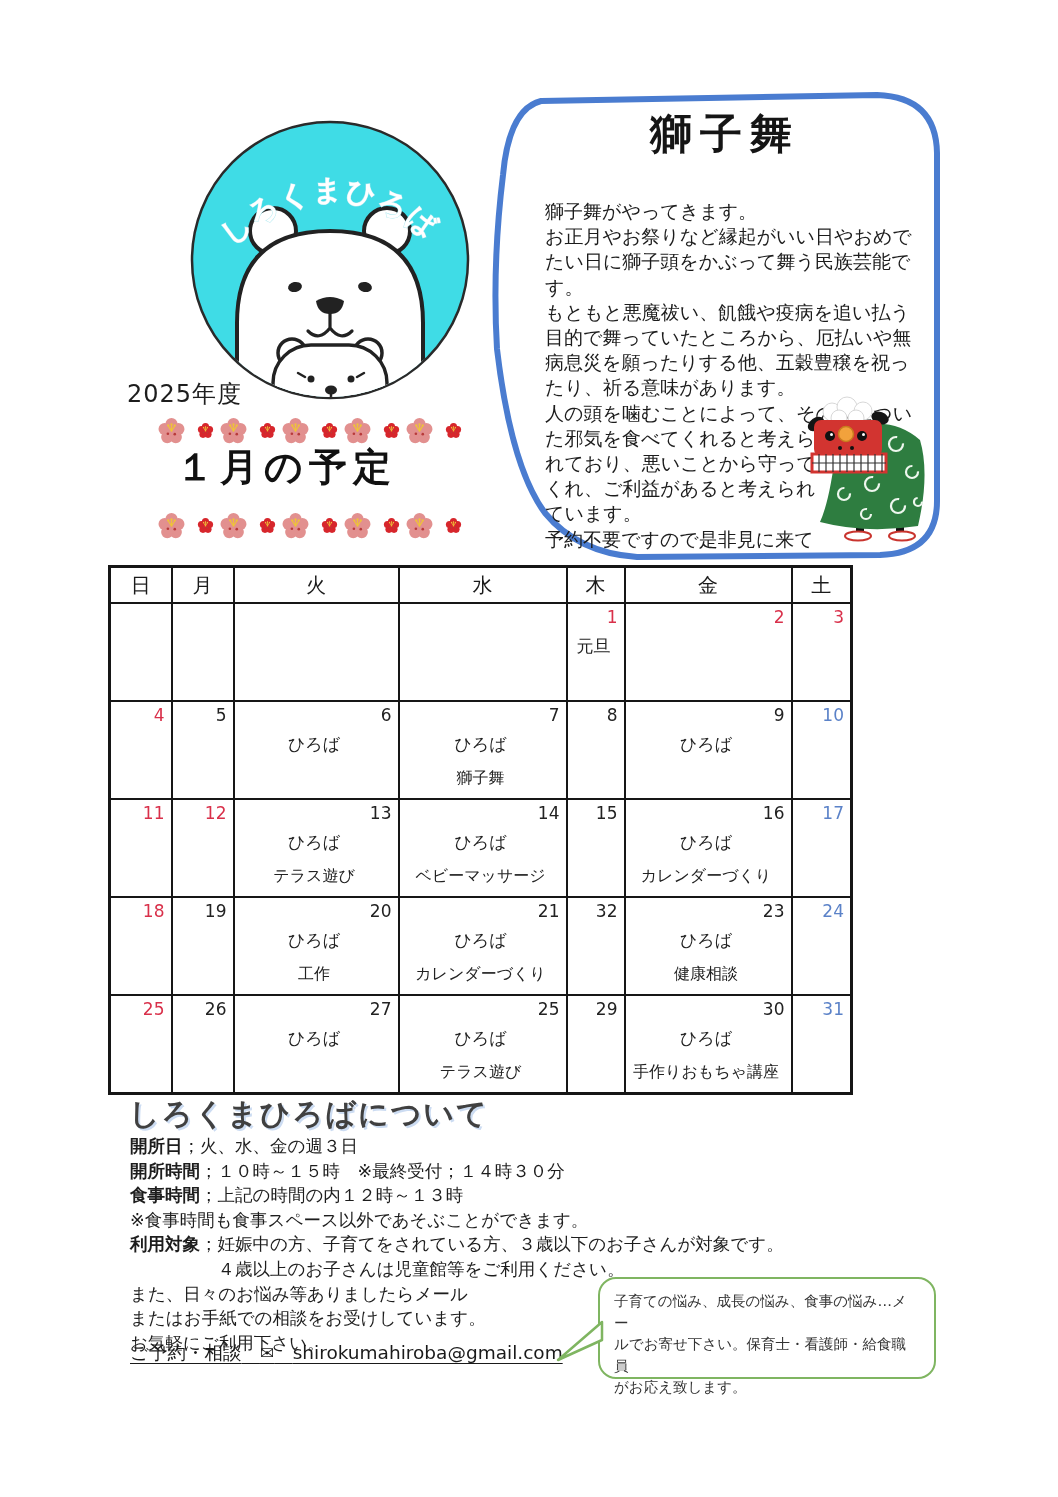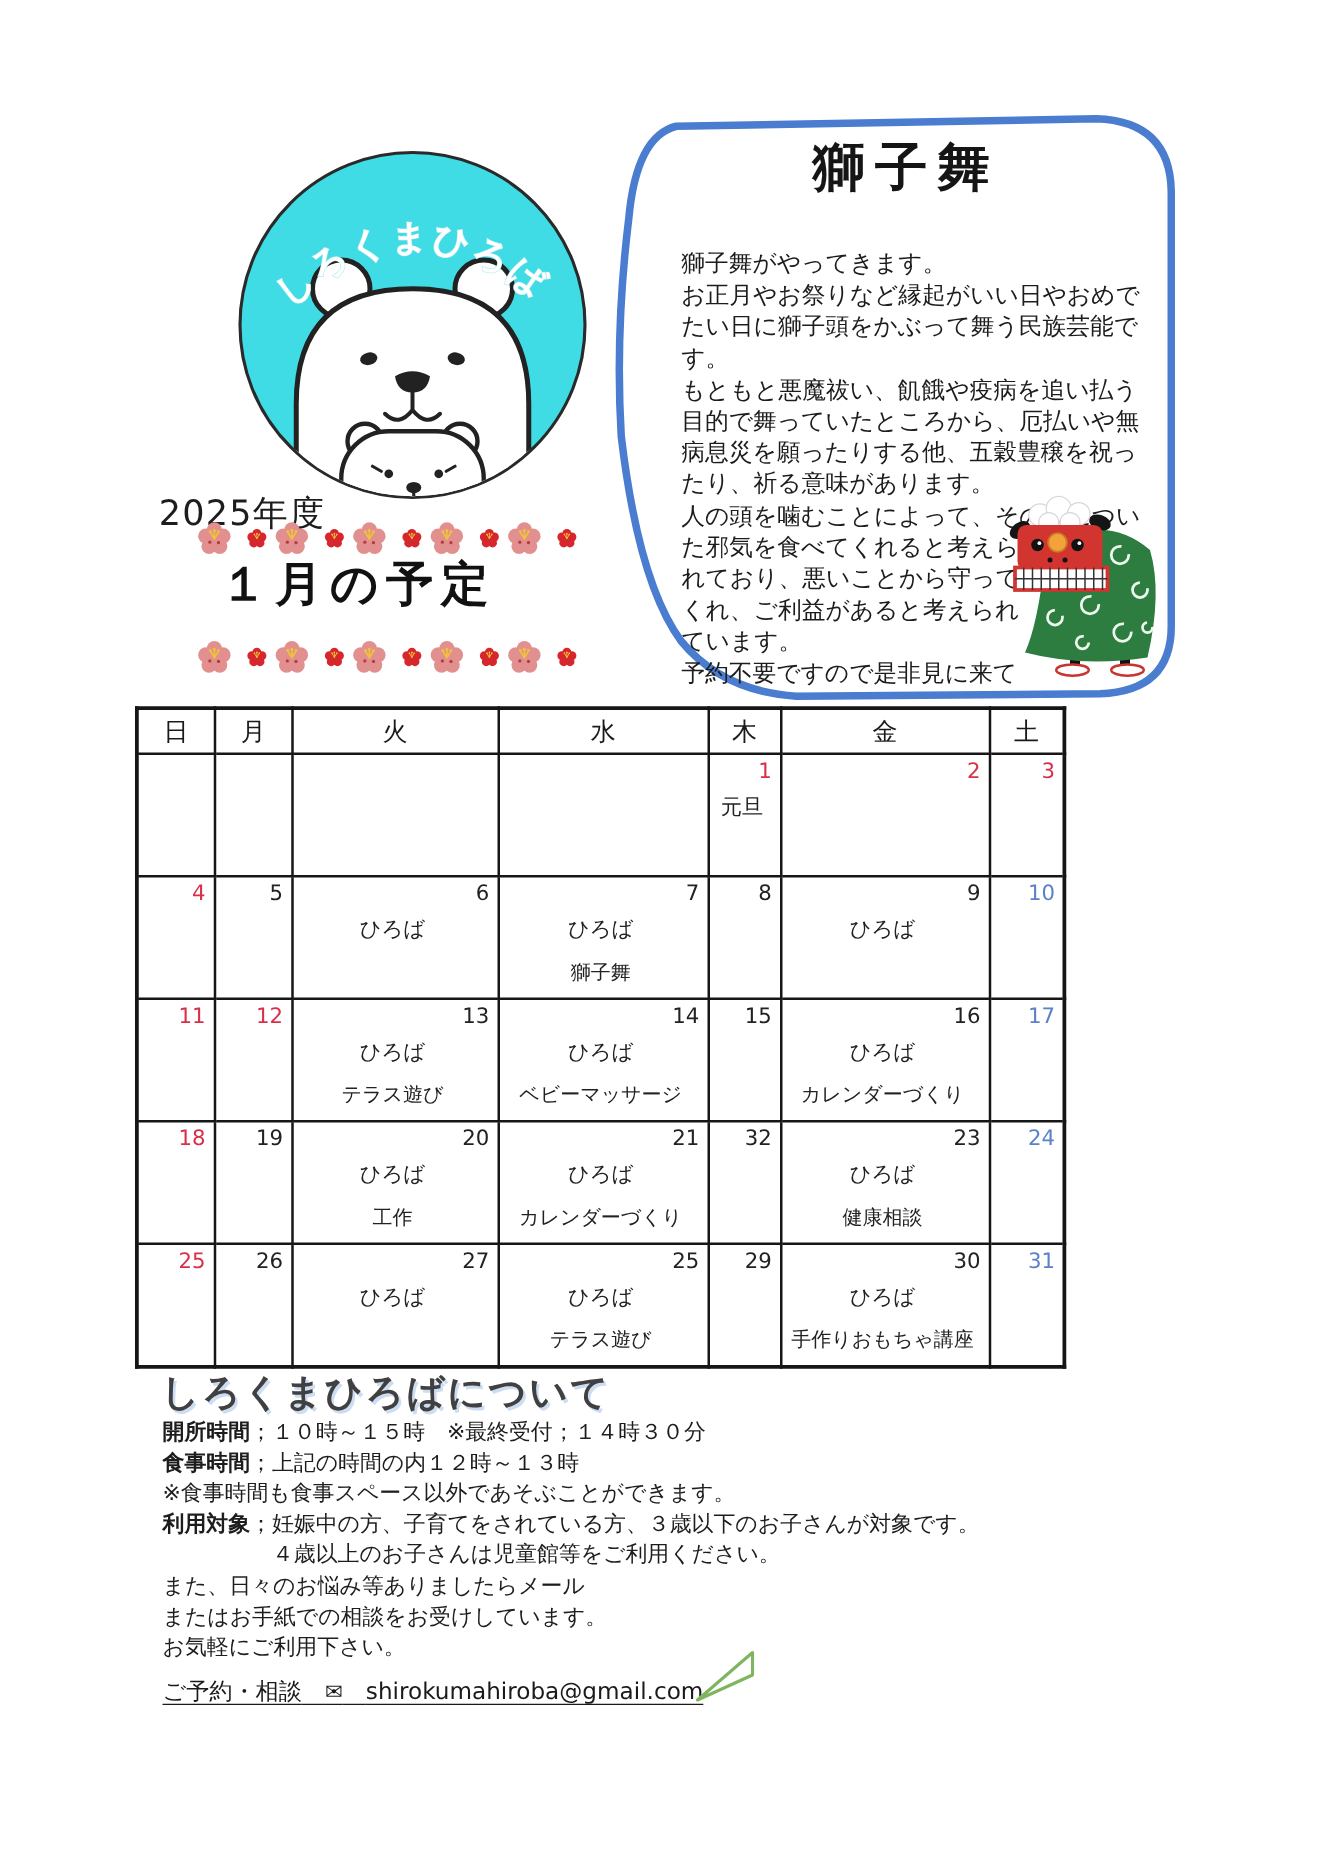--- a/index.html
+++ b/index.html
@@ -2,21 +2,21 @@
 <html><head>
 <meta charset="utf-8">
 <style>
   html,body{margin:0;padding:0;background:#f2f2f2;}
   .page{position:relative;width:1058px;height:1497px;margin:0 auto;background:#ffffff;
         font-family:"DejaVu Sans","Liberation Sans",sans-serif;color:#222;overflow:hidden;}
   .abs{position:absolute;}
 
   
   .logo-wrap{left:189px;top:119px;width:282px;height:282px;}
-  .fiscal-year{left:127px;top:392px;font-size:28px;color:#1d1d1d;letter-spacing:1px;}
+  .fiscal-year{left:127px;top:378px;font-size:24px;color:#1d1d1d;letter-spacing:1px;}
   .flower-row{left:157px;width:312px;height:32px;}
   #frow1{top:416px;} #frow2{top:511px;}
   .month-title{left:176px;top:442px;font-size:38px;font-weight:600;letter-spacing:6px;color:#111;}
 
   
   .bubble-svg{left:425px;top:85px;}
   .bubble-title{left:545px;top:106px;width:360px;text-align:center;
       font-family:"DejaVu Serif","Liberation Serif",serif;font-size:42px;font-weight:bold;
       letter-spacing:8px;color:#151515;}
   .bubble-schedule{left:547px;top:172px;font-size:20px;color:#1c1c1c;letter-spacing:0.5px;}
@@ -642,33 +642,37 @@
             <td>
               <span class="date c-b">31</span>
             </td>
           </tr>
         </tbody>
     </table>
   </div>
 
   <div class="abs info-heading">しろくまひろばについて</div>
   <div class="abs info-lines" id="infoLines">
+      <div class="info-line"><b>開所日</b><span>；火、水、金の週３日</span></div>
       <div class="info-line"><b>開所時間</b><span>；１０時～１５時　※最終受付；１４時３０分</span></div>
       <div class="info-line"><b>食事時間</b><span>；上記の時間の内１２時～１３時</span></div>
       <div class="info-line"><span>※食事時間も食事スペース以外であそぶことができます。</span></div>
       <div class="info-line"><b>利用対象</b><span>；妊娠中の方、子育てをされている方、３歳以下のお子さんが対象です。</span></div>
       <div class="info-line"><span>　　　　　４歳以上のお子さんは児童館等をご利用ください。</span></div>
       <div class="info-line"><span>また、日々のお悩み等ありましたらメール</span></div>
       <div class="info-line"><span>またはお手紙での相談をお受けしています。</span></div>
       <div class="info-line"><span>お気軽にご利用下さい。</span></div>
     </div>
 
   <div class="abs contact">
     <span class="contact-underline">
       <span>ご予約・相談</span><span>　</span><span class="env">✉</span><span>　</span><span class="email">shirokumahiroba@gmail.com</span>
     </span>
   </div>
 
+  <div class="abs gbubble">子育ての悩み、成長の悩み、食事の悩み…メー
+ルでお寄せ下さい。保育士・看護師・給食職員
+がお応え致します。</div>
   <svg class="abs gtail" width="48" height="48" viewBox="0 0 48 48">
     <polygon points="46,4 2,42 46,22" fill="#ffffff" stroke="#7fb561" stroke-width="2.5" stroke-linejoin="round"></polygon>
   </svg>
 
 </div>
 
 </body></html>

